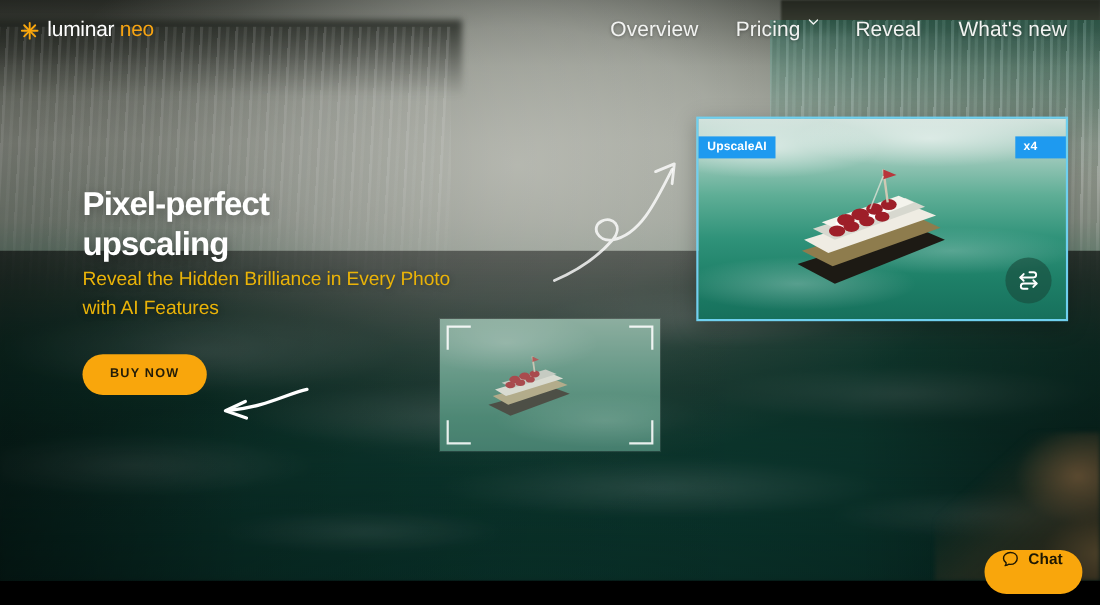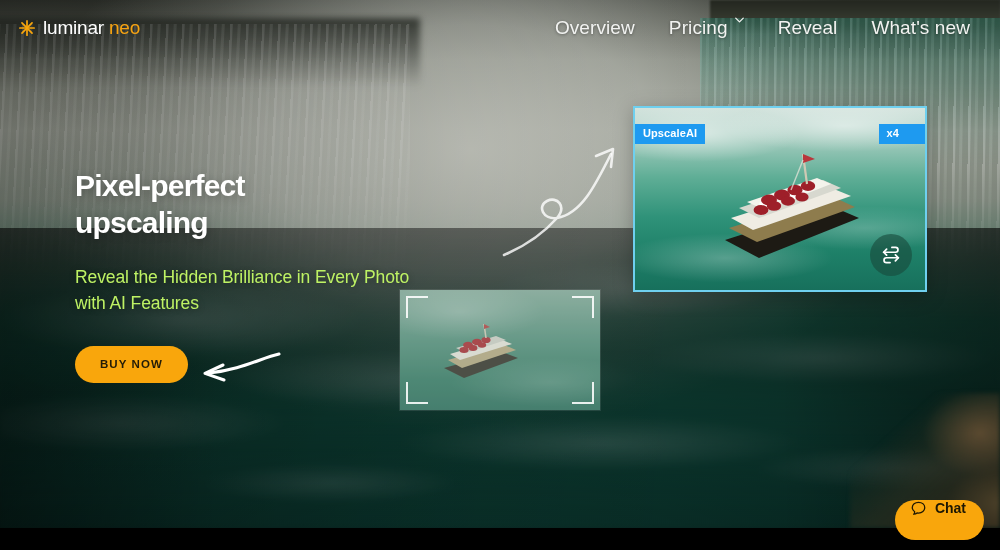--- a/index.html
+++ b/index.html
@@ -178,22 +178,21 @@
   }
   .hero h1 {
     color: #ffffff;
     font-size: 30px;
     line-height: 1.22;
     font-weight: 700;
     letter-spacing: -0.8px;
     text-shadow: 0 2px 10px rgba(0,0,0,0.28);
   }
   .hero p {
-    margin-top: 24px;
-    color: #bef264;
+    color: #eab308;
     font-size: 17.5px;
     line-height: 1.45;
     font-weight: 400;
     letter-spacing: -0.1px;
     text-shadow: 0 1px 7px rgba(0,0,0,0.32);
   }
   .cta {
     margin-top: 30px;
     display: inline-flex;
     align-items: center;
@@ -248,21 +247,21 @@
   }
   .corner.tl { left: 6px; top: 6px; border-right: none; border-bottom: none; }
   .corner.tr { right: 6px; top: 6px; border-left: none; border-bottom: none; }
   .corner.bl { left: 6px; bottom: 6px; border-right: none; border-top: none; }
   .corner.br { right: 6px; bottom: 6px; border-left: none; border-top: none; }
 
   
   .panel-large {
     position: absolute;
     left: 633px; top: 106px;
-    width: 294px; height: 186px;
+    width: 338px; height: 186px;
     z-index: 18;
     border: 2px solid #6fd0ef;
     overflow: hidden;
     background:
       radial-gradient(ellipse 150px 40px at 60px 26px, rgba(255,255,255,0.55), rgba(255,255,255,0) 70%),
       radial-gradient(ellipse 170px 36px at 210px 18px, rgba(255,255,255,0.50), rgba(255,255,255,0) 72%),
       radial-gradient(ellipse 150px 34px at 90px 150px, rgba(255,255,255,0.26), rgba(255,255,255,0) 72%),
       radial-gradient(ellipse 160px 30px at 230px 120px, rgba(255,255,255,0.22), rgba(255,255,255,0) 72%),
       linear-gradient(to bottom,
         #d3e3dd 0%,

